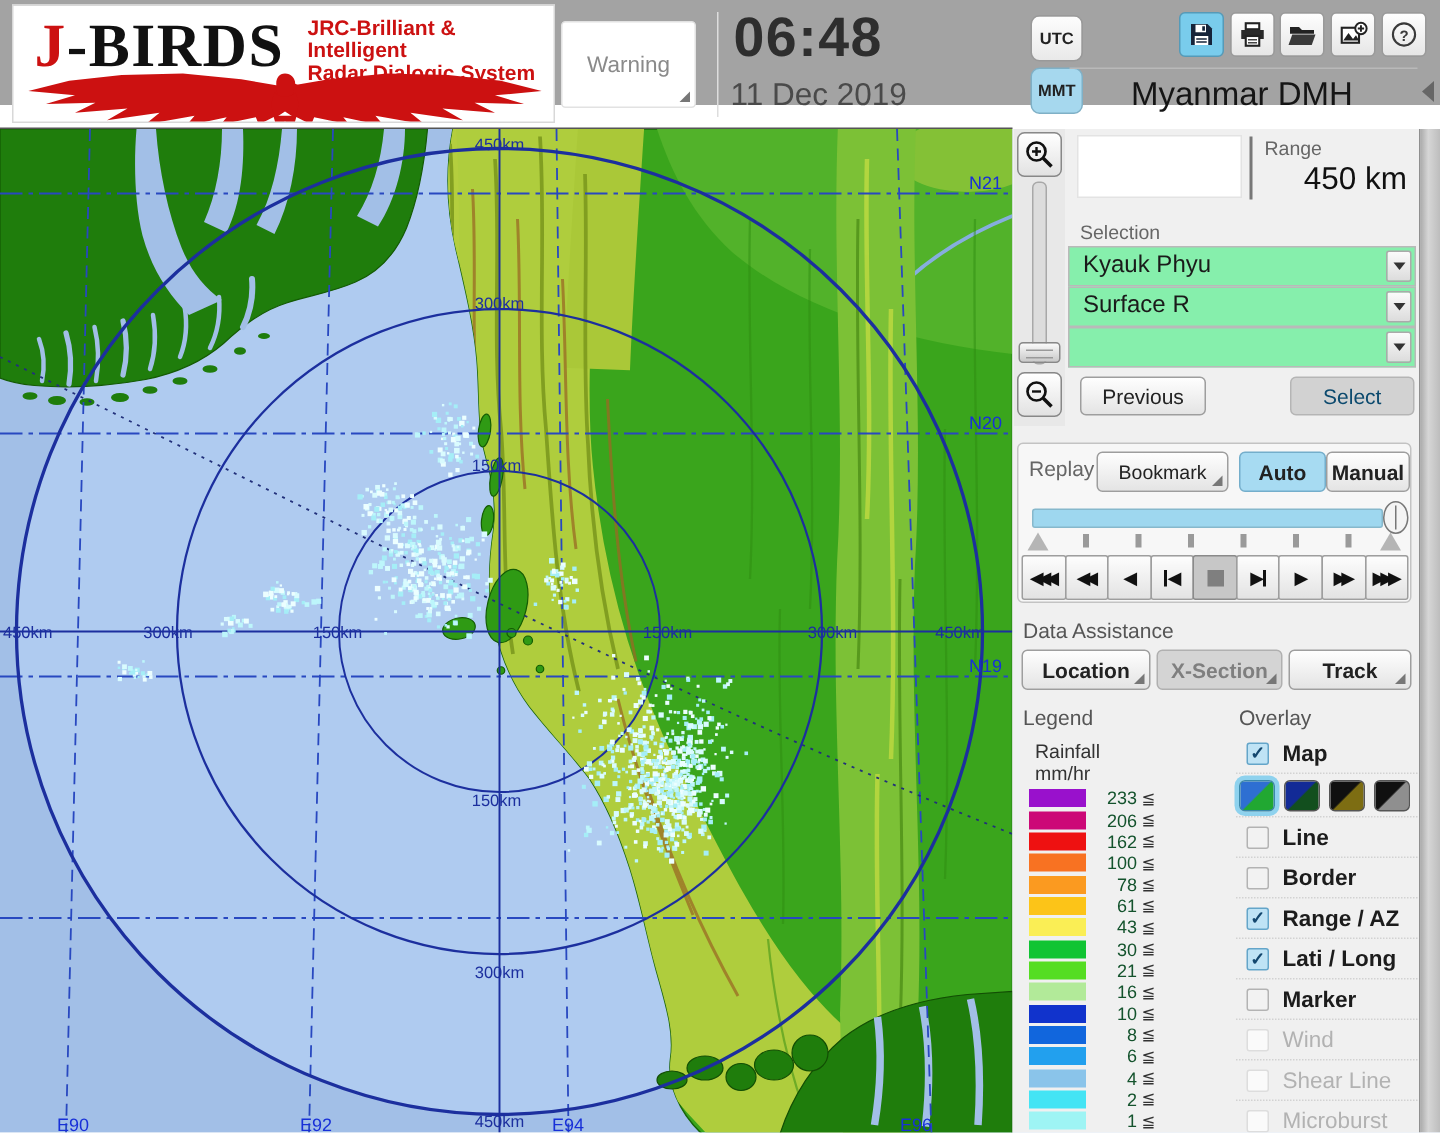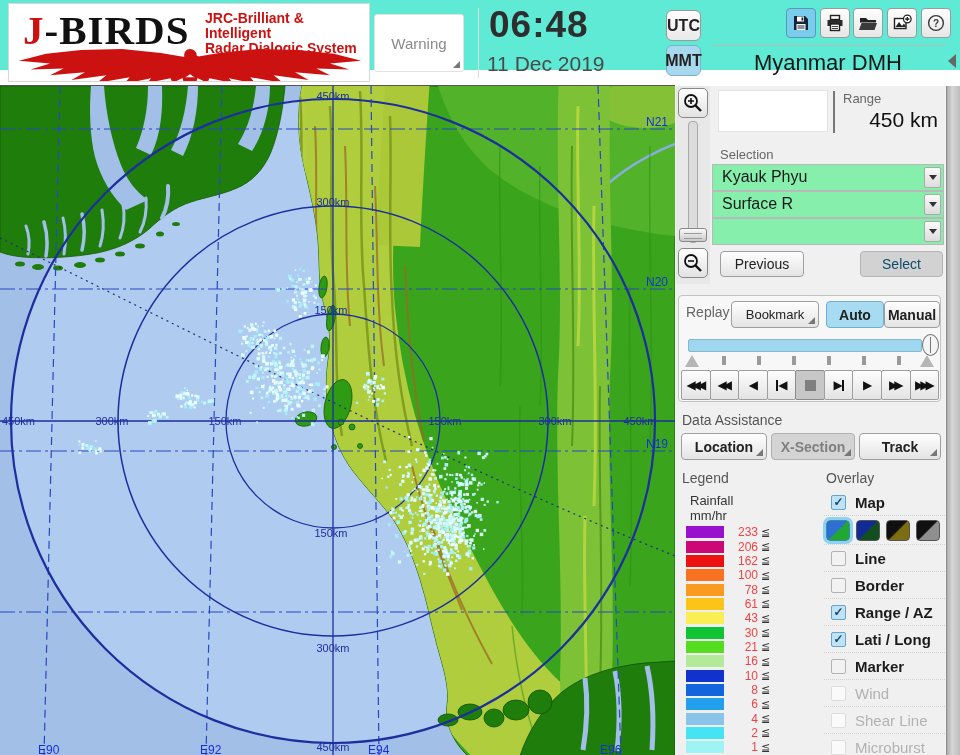--- a/index.html
+++ b/index.html
@@ -1,40 +1,40 @@
 <!DOCTYPE html>
 <html><head>
 <meta charset="utf-8">
 <style>
   * { margin:0; padding:0; box-sizing:border-box; }
   html,body { width:960px; height:755px; overflow:hidden; background:#fff;
     font-family:"Liberation Sans", sans-serif; }
   #stage { position:relative; width:960px; height:755px; background:#fff; }
 
   
-  #header { position:absolute; left:0; top:0; width:960px; height:70px; background:#5eead4; }
+  #header { position:absolute; left:0; top:0; width:960px; height:70px; background:#a3a3a3; }
   #logo-box { position:absolute; left:8px; top:3px; width:362px; height:79px;
     background:#fff; border:1px solid #d8d8d8; overflow:hidden; }
   #logo-title { position:absolute; left:14px; top:2px; font-family:"Liberation Serif", serif;
     font-weight:bold; font-size:41px; letter-spacing:1px; color:#111; }
   #logo-title .red-j { color:#cc1111; }
   #logo-sub { position:absolute; left:196px; top:7px; color:#cc1111; font-weight:bold;
     font-size:14px; line-height:15px; letter-spacing:0px; }
   #logo-eagle { position:absolute; left:6px; top:44px; }
   .v-div { position:absolute; left:478px; top:8px; width:1px; height:70px; background:#ddd; }
   #warning-btn { position:absolute; left:374px; top:14px; width:90px; height:58px;
     background:#fff; border:1px solid #e2e2e2; border-radius:3px; color:#8a8a8a;
     font-size:15px; display:flex; align-items:center; justify-content:center; }
   .corner-tri { position:absolute; right:3px; bottom:3px; width:0; height:0;
     border-left:7px solid transparent; border-bottom:7px solid #777; }
   #time-txt { position:absolute; left:489px; top:4px; font-size:37px; font-weight:bold;
     color:#2e2e2e; letter-spacing:1px; }
   #date-txt { position:absolute; left:487px; top:52px; font-size:21px; color:#4a4a4a; }
-  .clock-btn { position:absolute; left:666px; width:35px; height:31px; border-radius:6px;
-    font-size:16px; font-weight:bold; color:#222; display:flex; align-items:center;
+  .clock-btn { position:absolute; left:687px; width:35px; height:31px; border-radius:6px;
+    font-size:11px; font-weight:bold; color:#222; display:flex; align-items:center;
     justify-content:center; border:1px solid #999;
     background:linear-gradient(#fdfdfd,#e9e9e9); }
   #btn-utc { top:10px; }
   #btn-mmt { top:45px; background:#a6d8ee; border-color:#7fb0c6; }
   .tool-btn { position:absolute; top:8px; width:30px; height:30px; border:1px solid #9a9a9a;
     border-radius:4px; background:linear-gradient(#fefefe,#e6e6e6);
     display:flex; align-items:center; justify-content:center; }
   .tool-btn.active { background:#79ccec; border-color:#559ab8; }
   #divider-right { position:absolute; left:713px; top:45px; width:232px; height:1px; background:#b9b9b9; }
   #station-title { position:absolute; left:754px; top:50px; font-size:22px; color:#151515; }
@@ -118,21 +118,21 @@
   #btn-xsection { left:771px; width:84px; background:#d4d4d4; color:#7f7f7f; border-color:#b0b0b0; }
   #btn-track { left:859px; width:82px; }
 
   
   #legend-label { position:absolute; left:682px; top:470px; font-size:14px; color:#555; }
   #legend-unit1 { position:absolute; left:690px; top:493px; font-size:13px; color:#333; }
   #legend-unit2 { position:absolute; left:690px; top:508px; font-size:13px; color:#333; }
   #legend-rows { position:absolute; left:686px; top:525px; width:130px; }
   .lg-row { height:14.35px; display:flex; align-items:center; }
   .lg-sw { width:38px; height:12px; margin-right:6px; }
-  .lg-val { width:28px; text-align:right; font-size:12px; color:#ef4444; }
+  .lg-val { width:28px; text-align:right; font-size:12px; color:#14532d; }
   .lg-suffix { font-size:11px; color:#333; padding-left:3px; }
 
   
   #overlay-label { position:absolute; left:826px; top:470px; font-size:14px; color:#555; }
   #overlay-rows { position:absolute; left:824px; top:489px; width:121px; }
   .ov-row { height:27px; display:flex; align-items:center; border-bottom:1px dotted #d2d2d2; }
   .ov-cb { width:15px; height:15px; border-radius:2px; margin:0 9px 0 7px;
     display:flex; align-items:center; justify-content:center; font-size:12px; font-weight:bold; }
   .ov-cb.unchecked { background:#f2f2f2; border:1px solid #b3b3b3; }
   .ov-cb.checked { background:#bfe3f5; border:1px solid #64a5c9; color:#14476e; }

